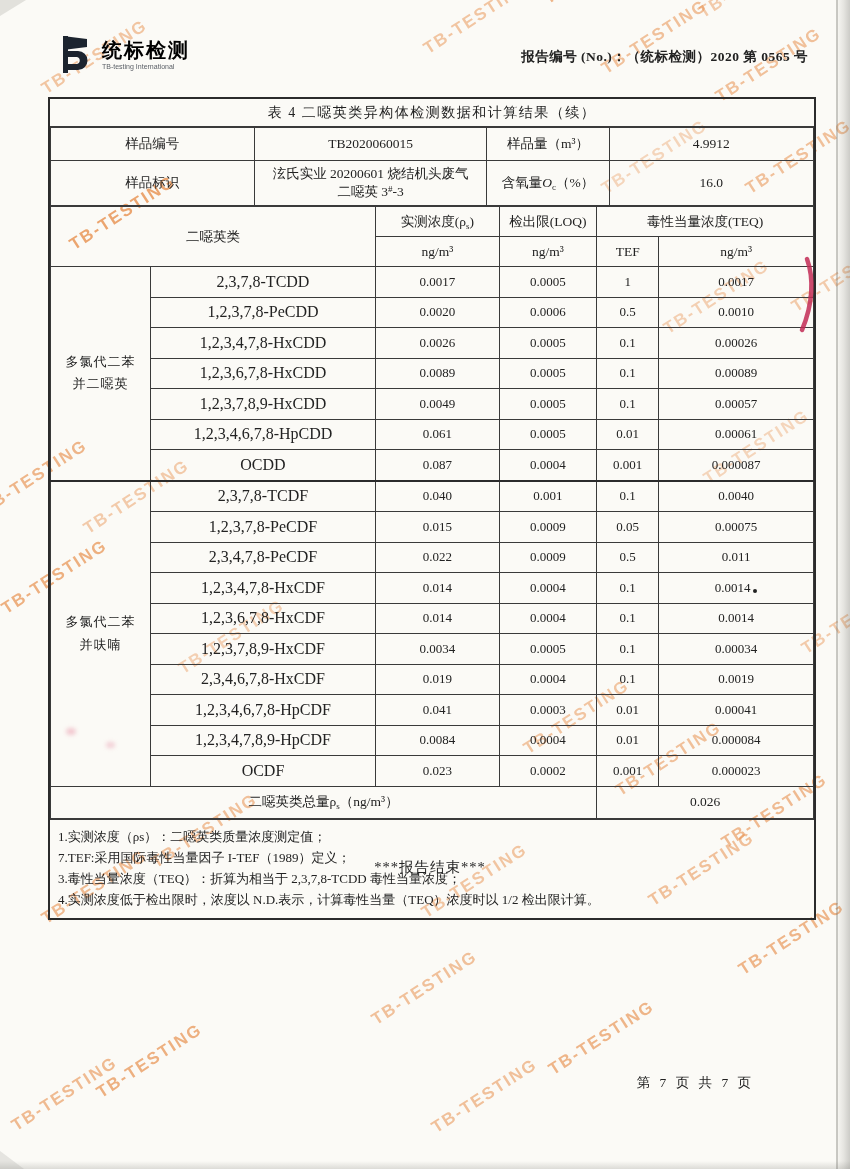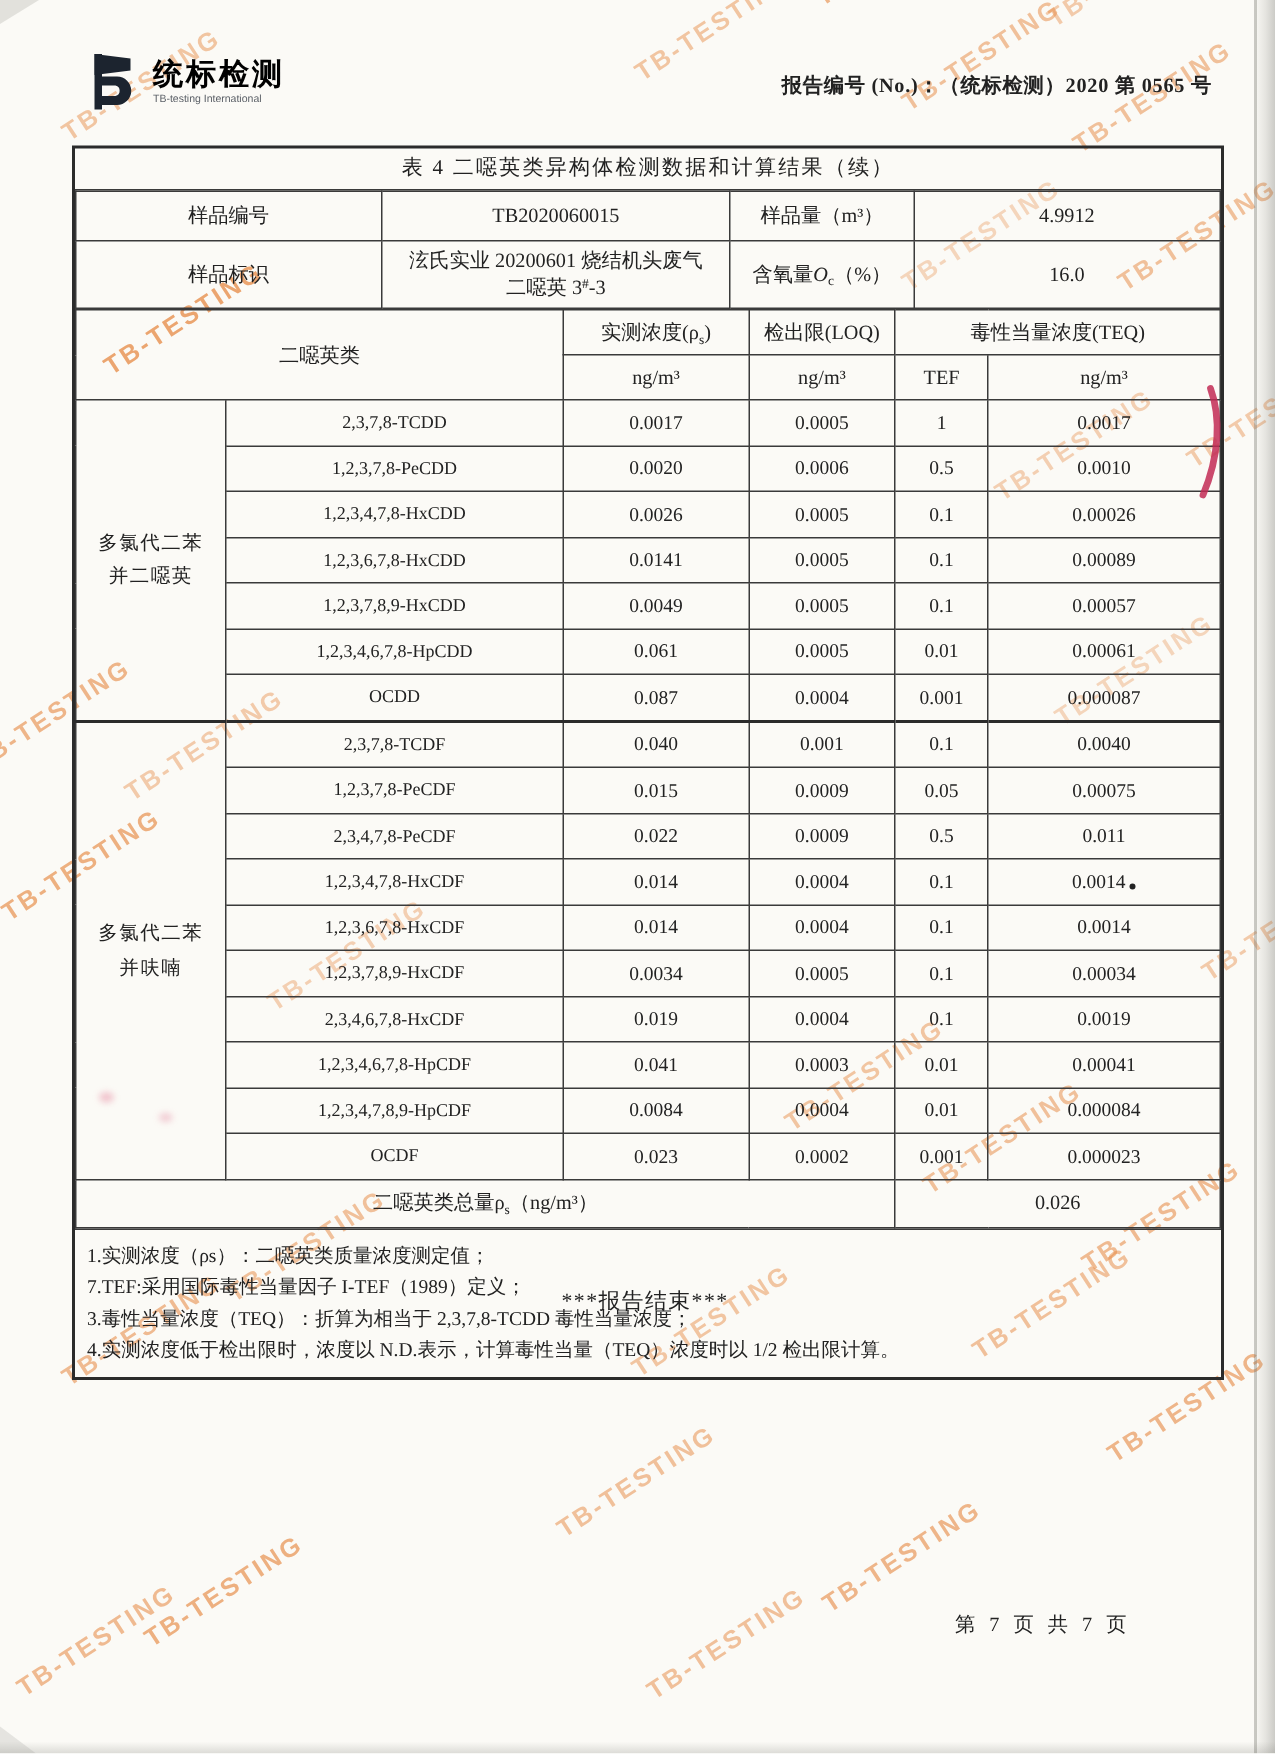--- a/index.html
+++ b/index.html
@@ -29,21 +29,21 @@
   
   .sheet{position:absolute;left:48px;top:97px;width:764px;z-index:2;border:2px solid #2b2b2b;background:transparent;}
   .sheet-title{height:27px;line-height:27px;text-align:center;font-size:14px;letter-spacing:1.5px;border-bottom:1px solid #3a3a3a;}
   table{border-collapse:collapse;width:100%;table-layout:fixed;background:transparent;}
   td,th{border:1px solid #3a3a3a;text-align:center;vertical-align:middle;
         font-weight:normal;font-size:13.5px;padding:1px 2px;background:transparent;}
   .sample-table td{height:30px;}
   .sample-table .tall{height:42px;}
   .main-table th{height:27px;}
   .main-table td{height:27.5px;font-size:13px;}
-  .main-table .name-cell{font-size:12px;}
+  .main-table .name-cell{font-size:16px;}
   .group-cell{font-size:13.5px;letter-spacing:1px;line-height:1.7;}
   tr.group-start td{border-top:2px solid #2b2b2b;text-align:center;}
   .total-row td{height:29px;font-size:13.5px;}
   .notes{border-top:1px solid #3a3a3a;padding:6px 10px 8px 8px;text-align:left;font-size:13px;line-height:1.62;}
   .sub{font-size:9px;vertical-align:-3px;}
   .sup{font-size:9px;vertical-align:4px;}
   .math-o{font-style:italic;}
   .pen-dot{display:inline-block;width:4px;height:4px;border-radius:50%;background:#222;margin-left:3px;vertical-align:-1px;}
   
   .end-marker{position:absolute;left:48px;top:858px;width:764px;text-align:center;
@@ -181,21 +181,21 @@
           </tr>
           <tr>
             <td class="name-cell">1,2,3,4,7,8-HxCDD</td>
             <td>0.0026</td>
             <td>0.0005</td>
             <td>0.1</td>
             <td>0.00026</td>
           </tr>
           <tr>
             <td class="name-cell">1,2,3,6,7,8-HxCDD</td>
-            <td>0.0141</td>
+            <td>0.0089</td>
             <td>0.0005</td>
             <td>0.1</td>
             <td>0.00089</td>
           </tr>
           <tr>
             <td class="name-cell">1,2,3,7,8,9-HxCDD</td>
             <td>0.0049</td>
             <td>0.0005</td>
             <td>0.1</td>
             <td>0.00057</td>

